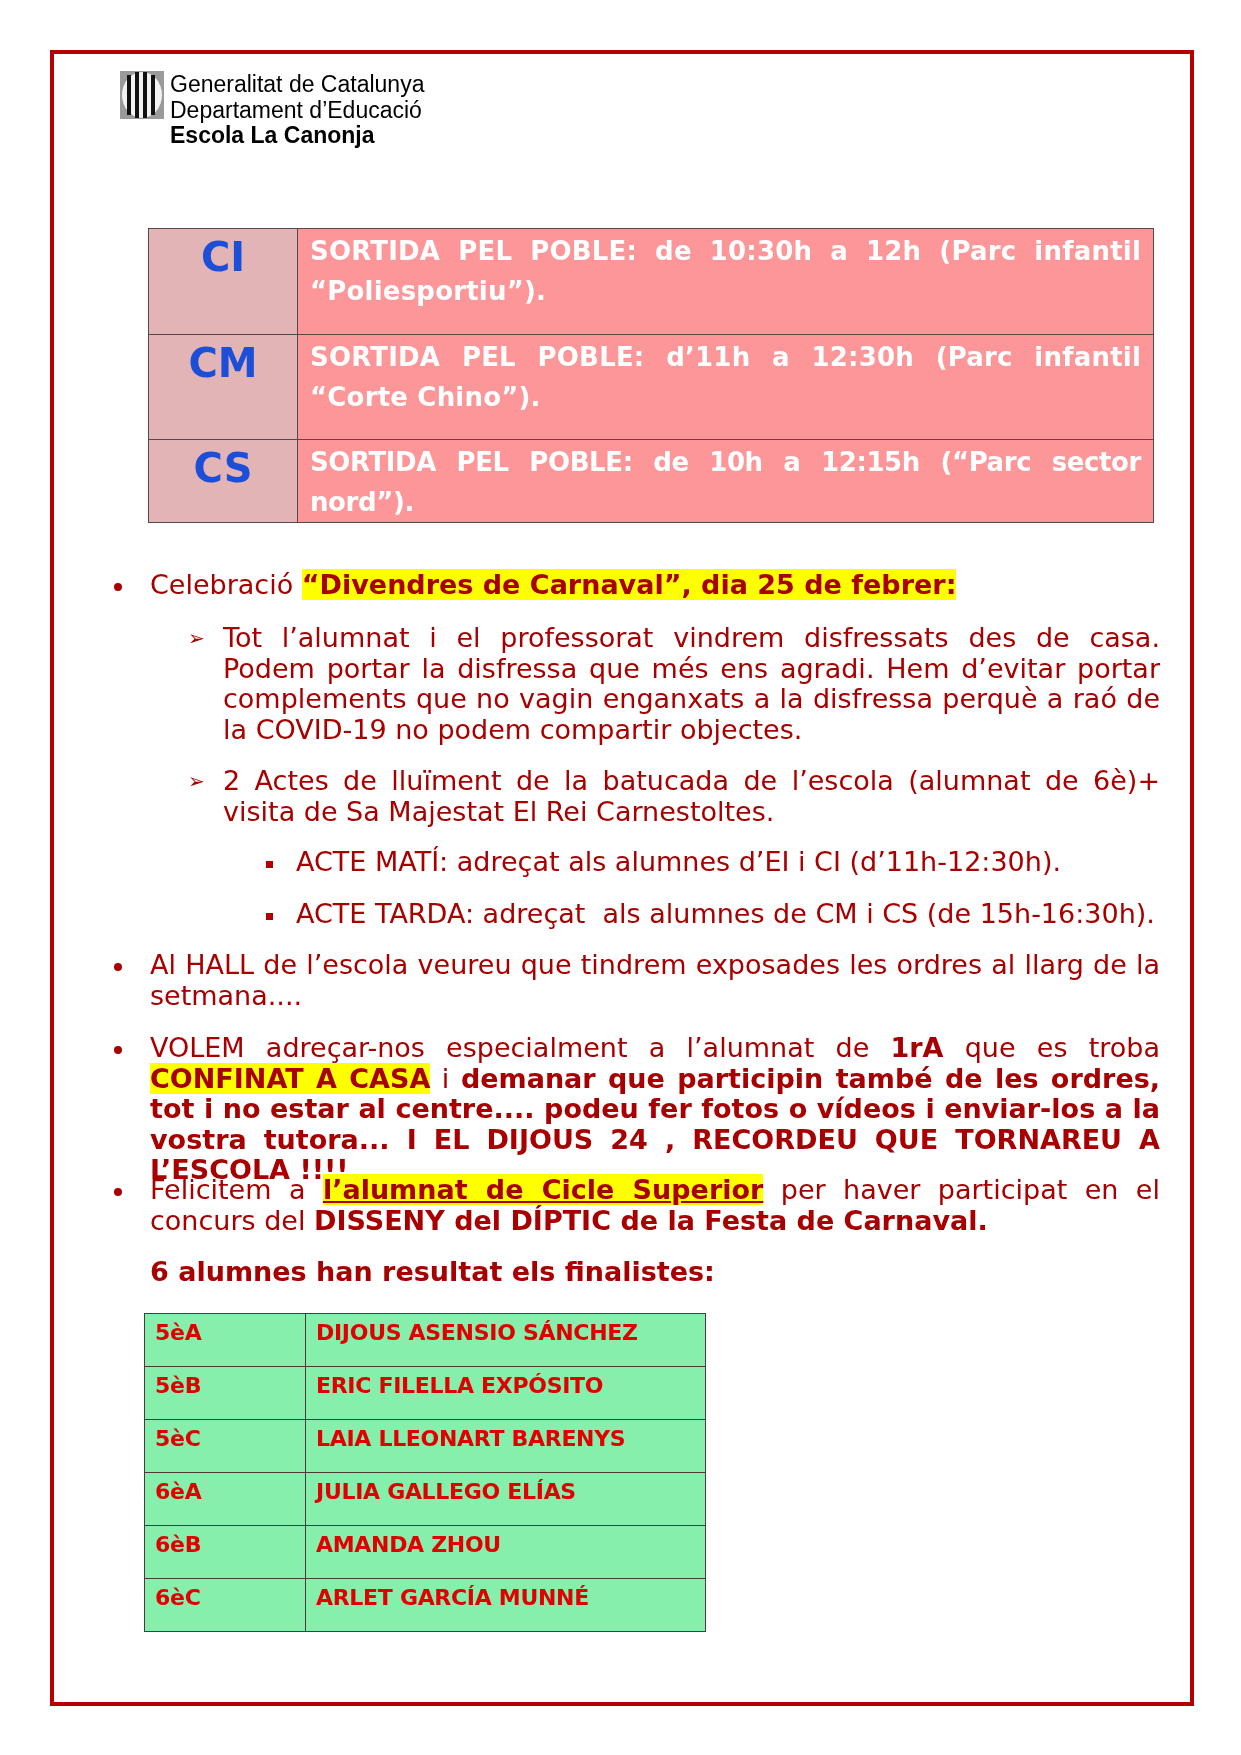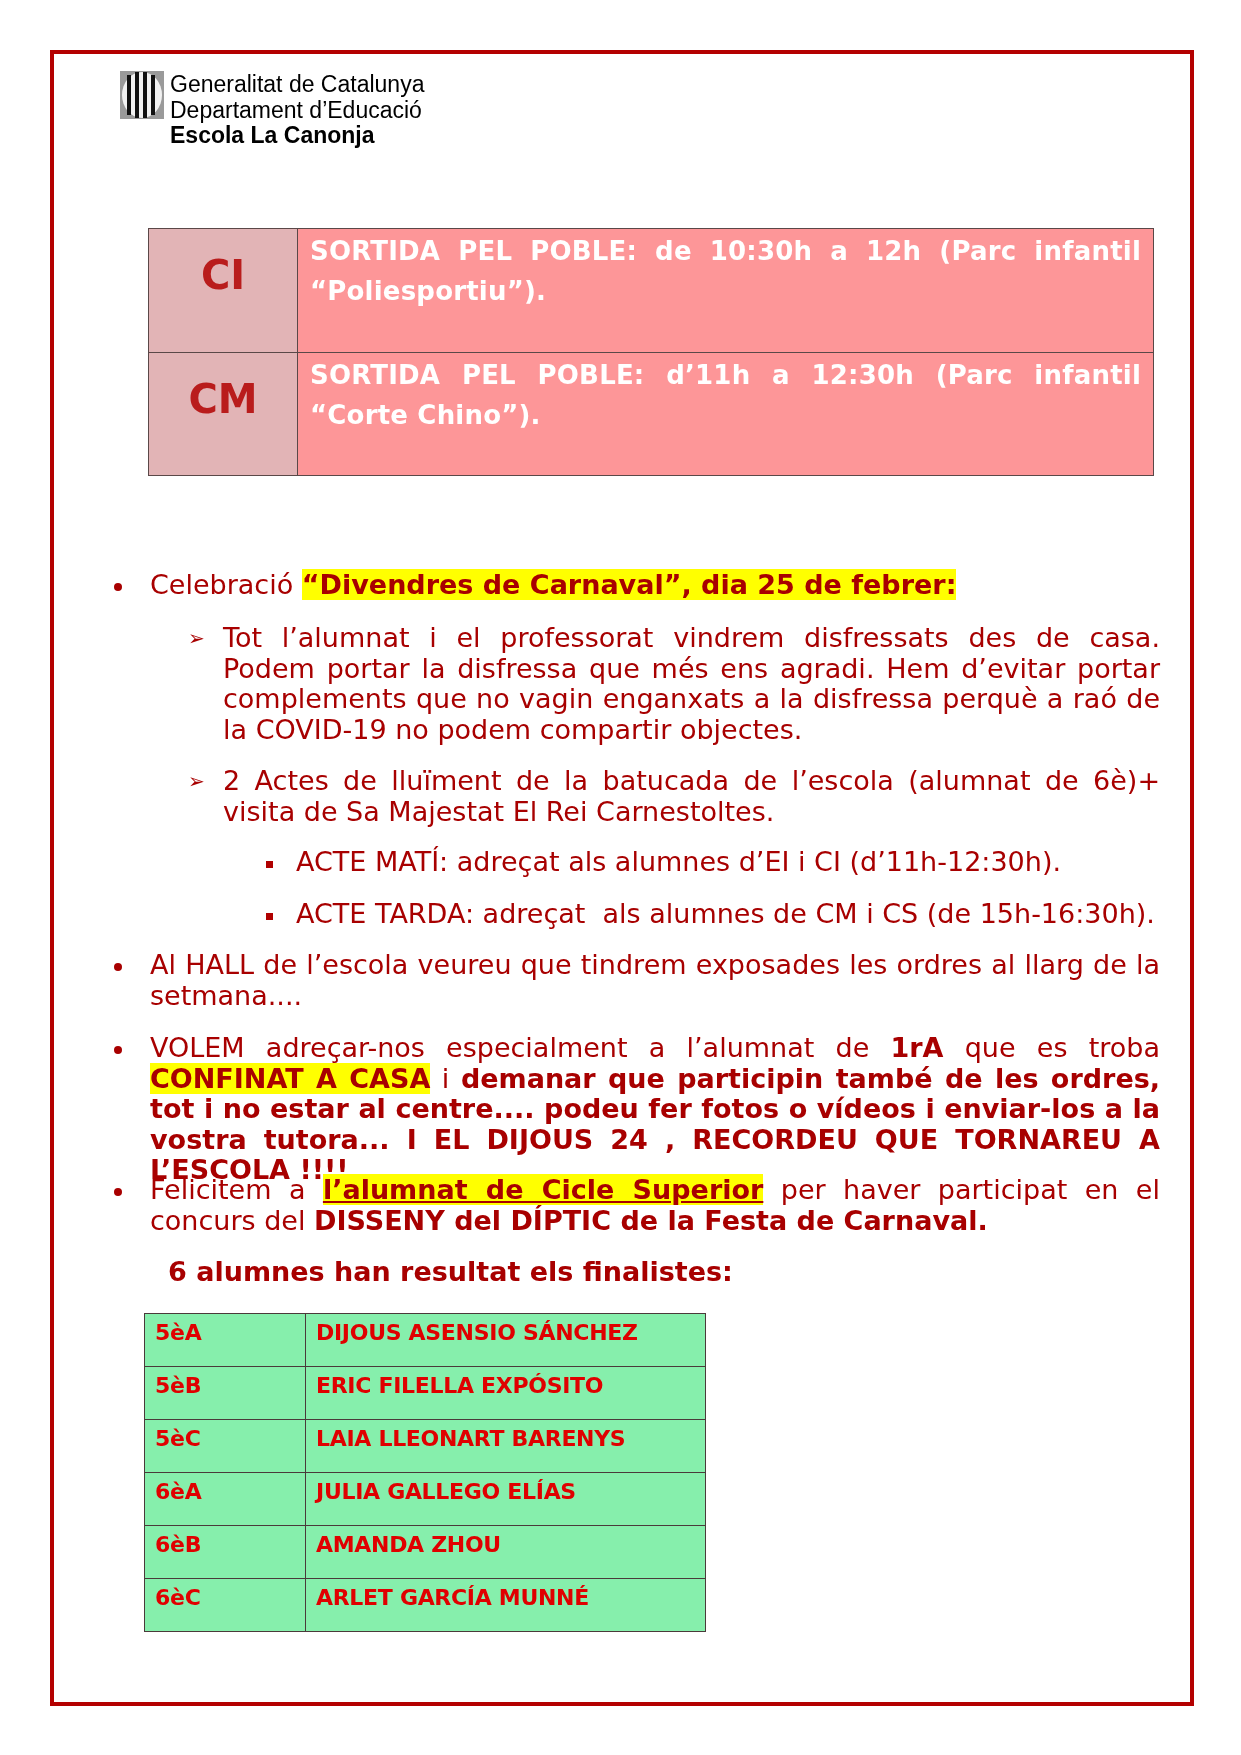--- a/index.html
+++ b/index.html
@@ -12,23 +12,23 @@
   .logo svg { display: block; }
   .hdr { position: absolute; left: 170px; font-family: "Liberation Sans", sans-serif;
          font-size: 23px; color: #000; line-height: 26px; white-space: nowrap; }
   .hdr.l1 { top: 71px; }
   .hdr.l2 { top: 97px; }
   .hdr.l3 { top: 122px; font-weight: bold; }
 
   
   .sched { position: absolute; left: 148px; top: 228px; width: 1006px; border-collapse: collapse; }
   .sched td { border: 1.5px solid #5a4848; vertical-align: top; padding: 0; }
-  .sched .cycle { width: 148px; background: #e2b4b6; color: #b91c1c; font-weight: bold;
+  .sched .cycle { width: 148px; background: #e2b4b6; color: #1d4ed8; font-weight: bold;
                   font-size: 40px; text-align: center; font-family: "DejaVu Sans", sans-serif;
-                  line-height: 52px; padding-top: 20px; }
+                  line-height: 52px; padding-top: 2px; }
   .sched .desc { background: #fd9698; color: #ffffff; font-weight: bold; font-size: 26px;
                  line-height: 40px; padding: 2px 12px 0 12px; text-align: justify;
                  font-family: "DejaVu Sans", sans-serif; letter-spacing: 0.2px; margin-left: 13px; }
   .sched tr.r1 td { height: 103px; }
   .sched tr.r2 td { height: 102px; }
   .sched tr.r3 td { height: 71px; }
   .sched .desc.tight { letter-spacing: -0.4px; }
 
   
   .txt { position: absolute; color: #a80000; font-size: 27px; line-height: 30.6px;
@@ -69,20 +69,24 @@
 <table class="sched">
   <tbody>
       <tr class="r1">
     <td class="cycle">CI</td>
     <td class="desc">SORTIDA PEL POBLE: de 10:30h a 12h (Parc infantil “Poliesportiu”).</td>
   </tr>
   <tr class="r2">
     <td class="cycle">CM</td>
     <td class="desc">SORTIDA PEL POBLE: d’11h a 12:30h (Parc infantil “Corte Chino”).</td>
   </tr>
+  <tr class="r3">
+    <td class="cycle">CS</td>
+    <td class="desc tight">SORTIDA PEL POBLE: de 10h a 12:15h (“Parc sector nord”).</td>
+  </tr>
 </tbody>
   </table>
 
 <span class="bullet" style="left:114px; top:583px;"></span>
 <div class="txt" style="left:150px; top:570px; width:1010px; text-align:left;">
   <span>Celebració </span><span class="b hl">“Divendres de Carnaval”, dia 25 de febrer:</span>
 </div>
 
 <span class="arrow" style="left:188px; top:628px;">➢</span>
 <div class="txt" style="left:223px; top:623px; width:937px;">Tot l’alumnat i el professorat vindrem disfressats des de casa. Podem portar la disfressa que més ens agradi. Hem d’evitar portar complements que no vagin enganxats a la disfressa perquè a raó de la COVID-19 no podem compartir objectes.</div>
@@ -101,21 +105,21 @@
 <span class="bullet" style="left:114px; top:1046px;"></span>
 <div class="txt" style="left:150px; top:1033px; width:1010px;">
   <span>VOLEM adreçar-nos especialment a l’alumnat de </span><b>1rA</b><span> que es troba </span><b class="hl">CONFINAT A CASA</b><span> i </span><b>demanar que participin també de les ordres, tot i no estar al centre.... podeu fer fotos o vídeos i enviar-los a la vostra tutora... I EL DIJOUS 24 , RECORDEU QUE TORNAREU A L’ESCOLA !!!!</b>
 </div>
 
 <span class="bullet" style="left:114px; top:1188px;"></span>
 <div class="txt" style="left:150px; top:1175px; width:1010px;">
   <span>Felicitem a </span><b class="hl ul">l’alumnat de Cicle Superior</b><span> per haver participat en el concurs del </span><b>DISSENY del DÍPTIC de la Festa de Carnaval.</b>
 </div>
 
-<div class="txt b" style="left:168px; top:1257px; width:1010px; text-align:left;">6 alumnes han resultat els finalistes:</div>
+<div class="txt b" style="left:150px; top:1257px; width:1010px; text-align:left;">6 alumnes han resultat els finalistes:</div>
 
 <table class="fin">
   <tbody>
       <tr>
         <td class="grp">5èA</td>
         <td>DIJOUS ASENSIO SÁNCHEZ</td>
       </tr>
   <tr>
         <td class="grp">5èB</td>
         <td>ERIC FILELLA EXPÓSITO</td>

